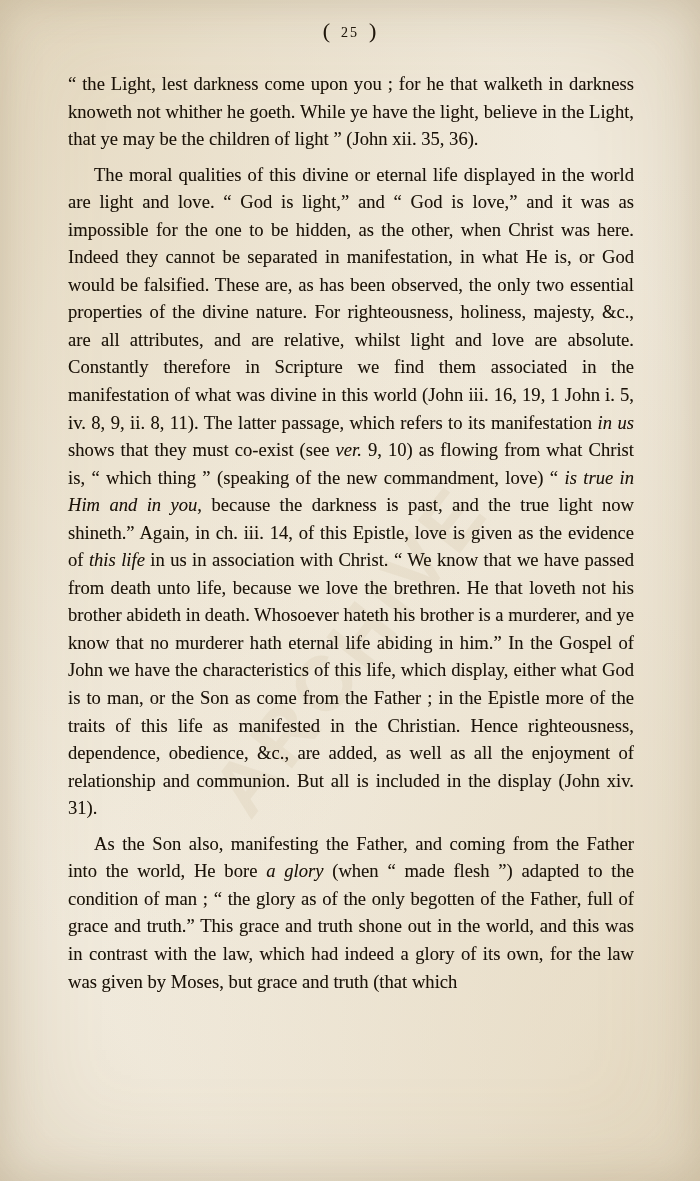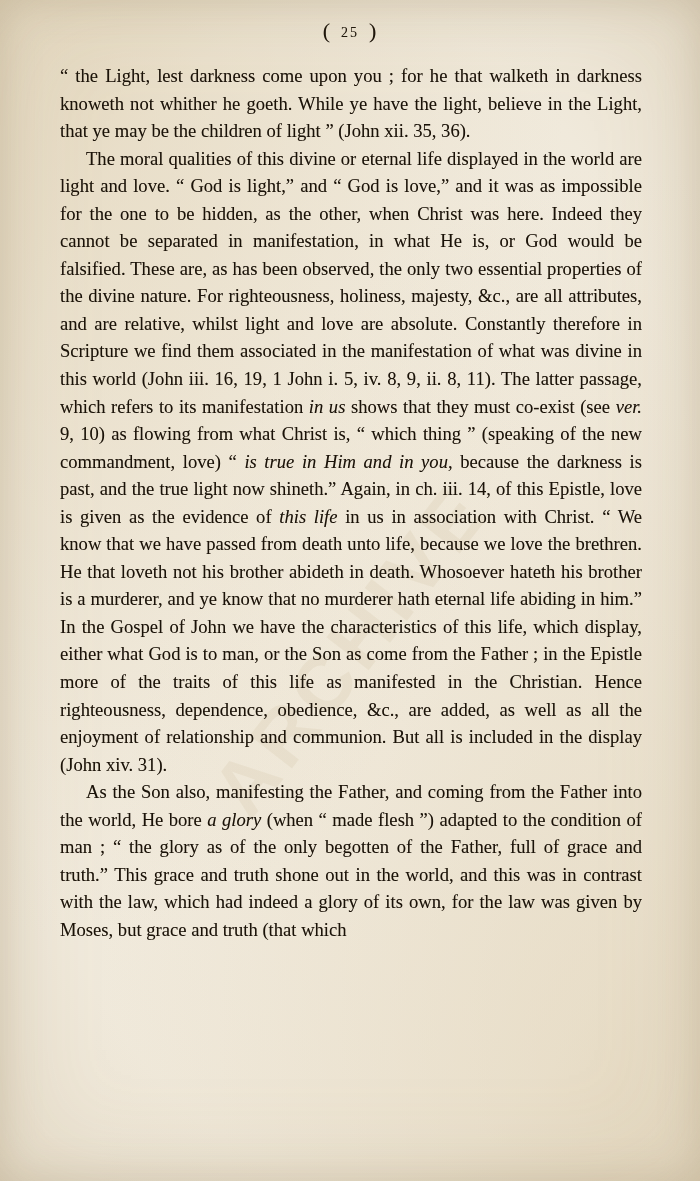--- a/index.html
+++ b/index.html
@@ -83,21 +83,21 @@
     left: 60px;
     width: 582px;
     font-size: 18.6px;
     line-height: 27.55px;
     text-align: justify;
     text-justify: inter-word;
     -webkit-hyphens: none;
     hyphens: none;
   }
   .body-text p {
-    margin: 0;
+    margin: 8px;
   }
   .indent {
     text-indent: 26px;
     font-family: Liberation Serif, serif;
   }
   .it {
     font-style: italic;
   }
   
   .body-text, .folio {

